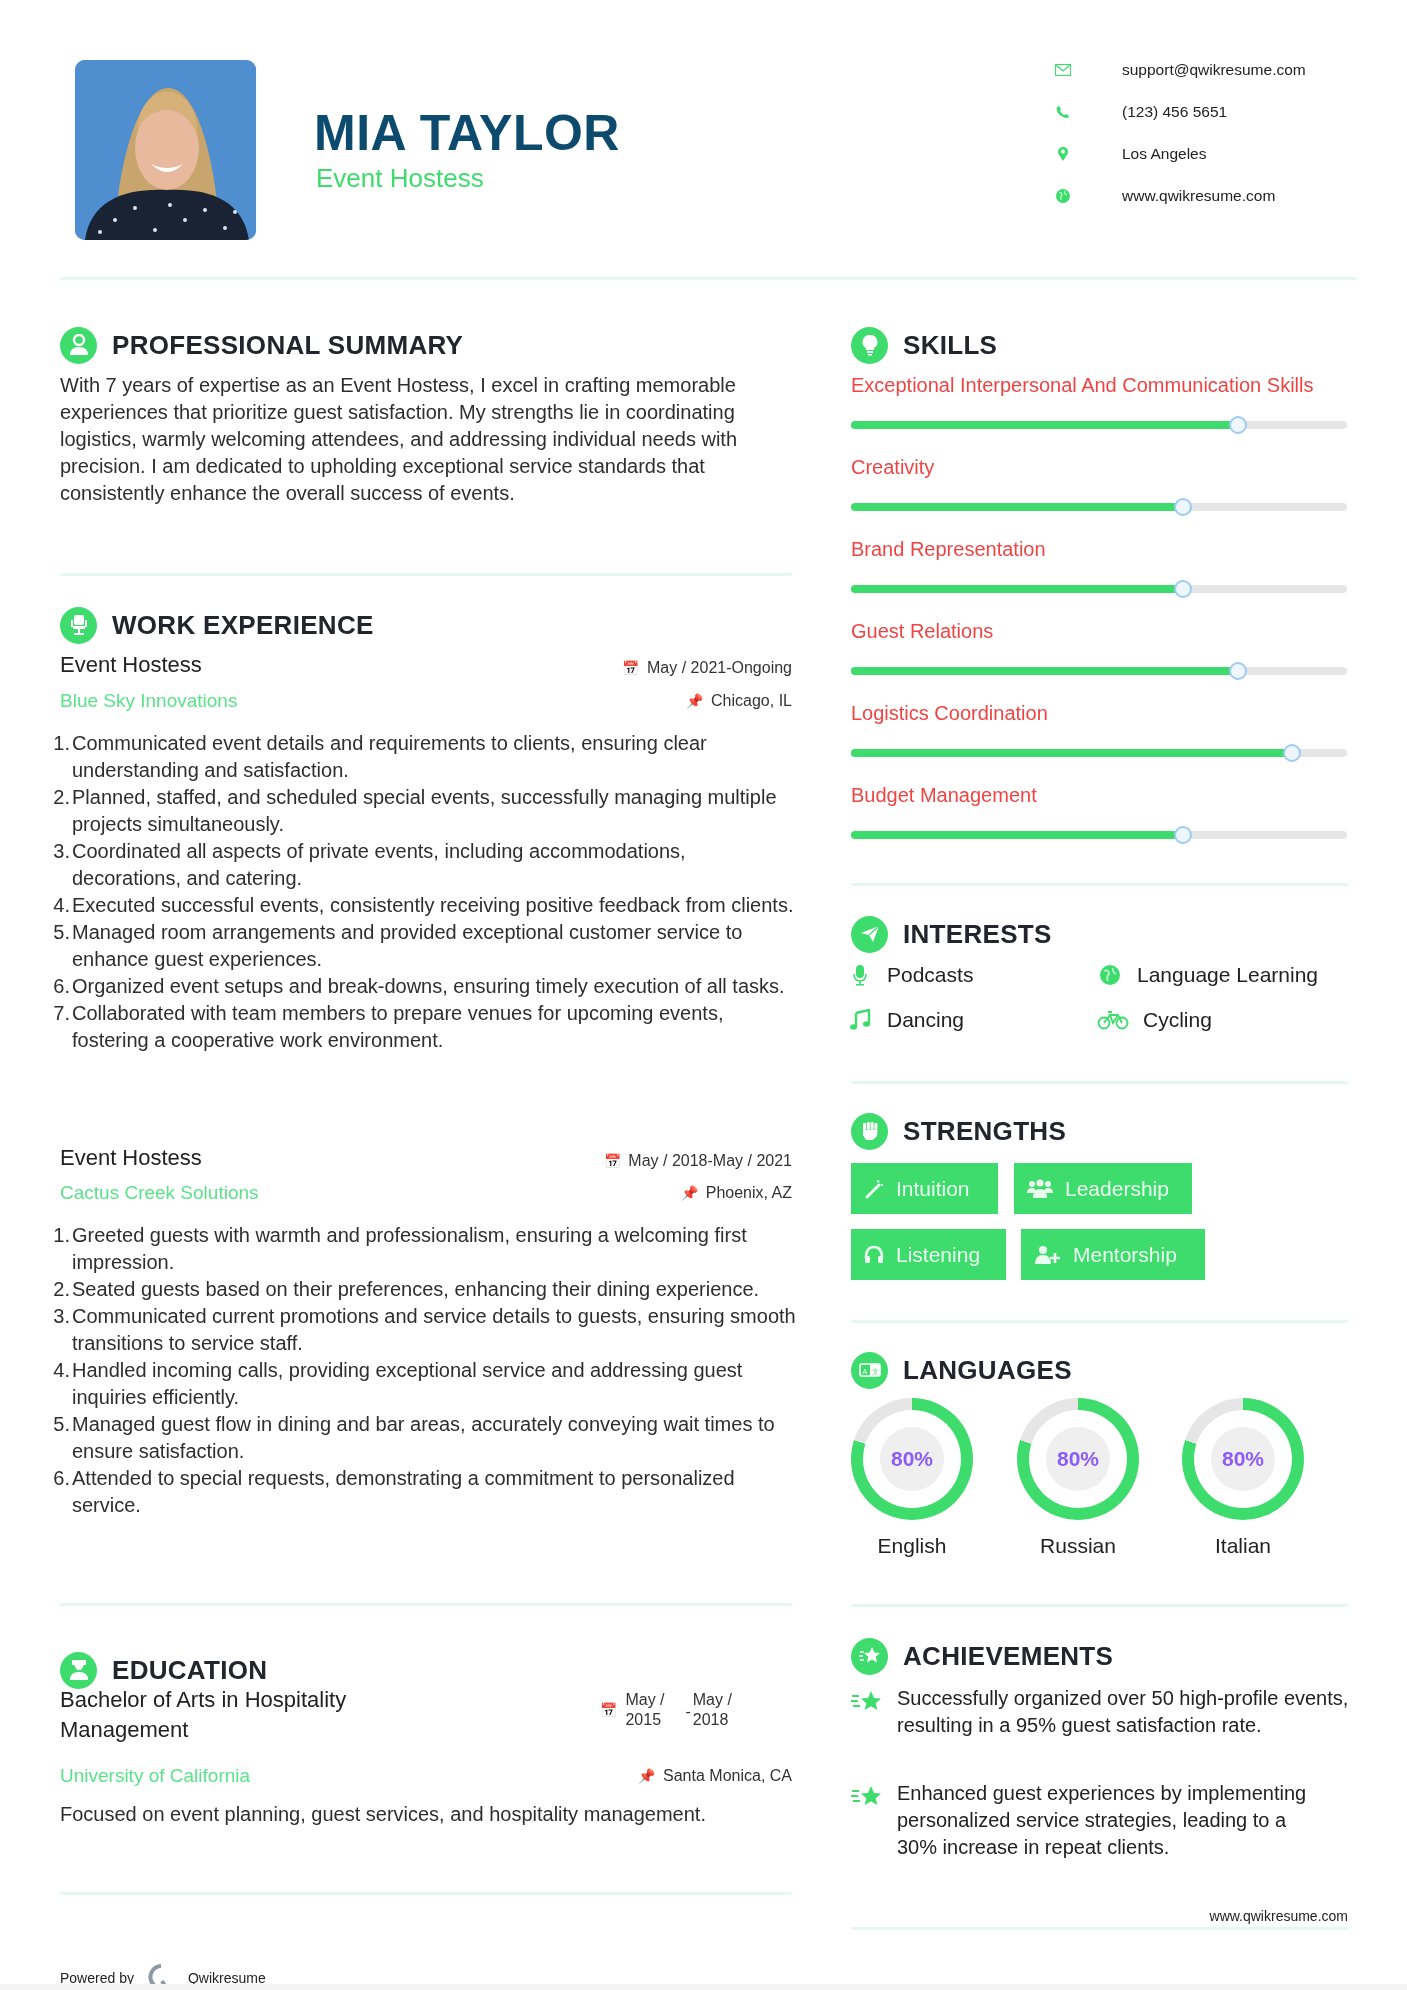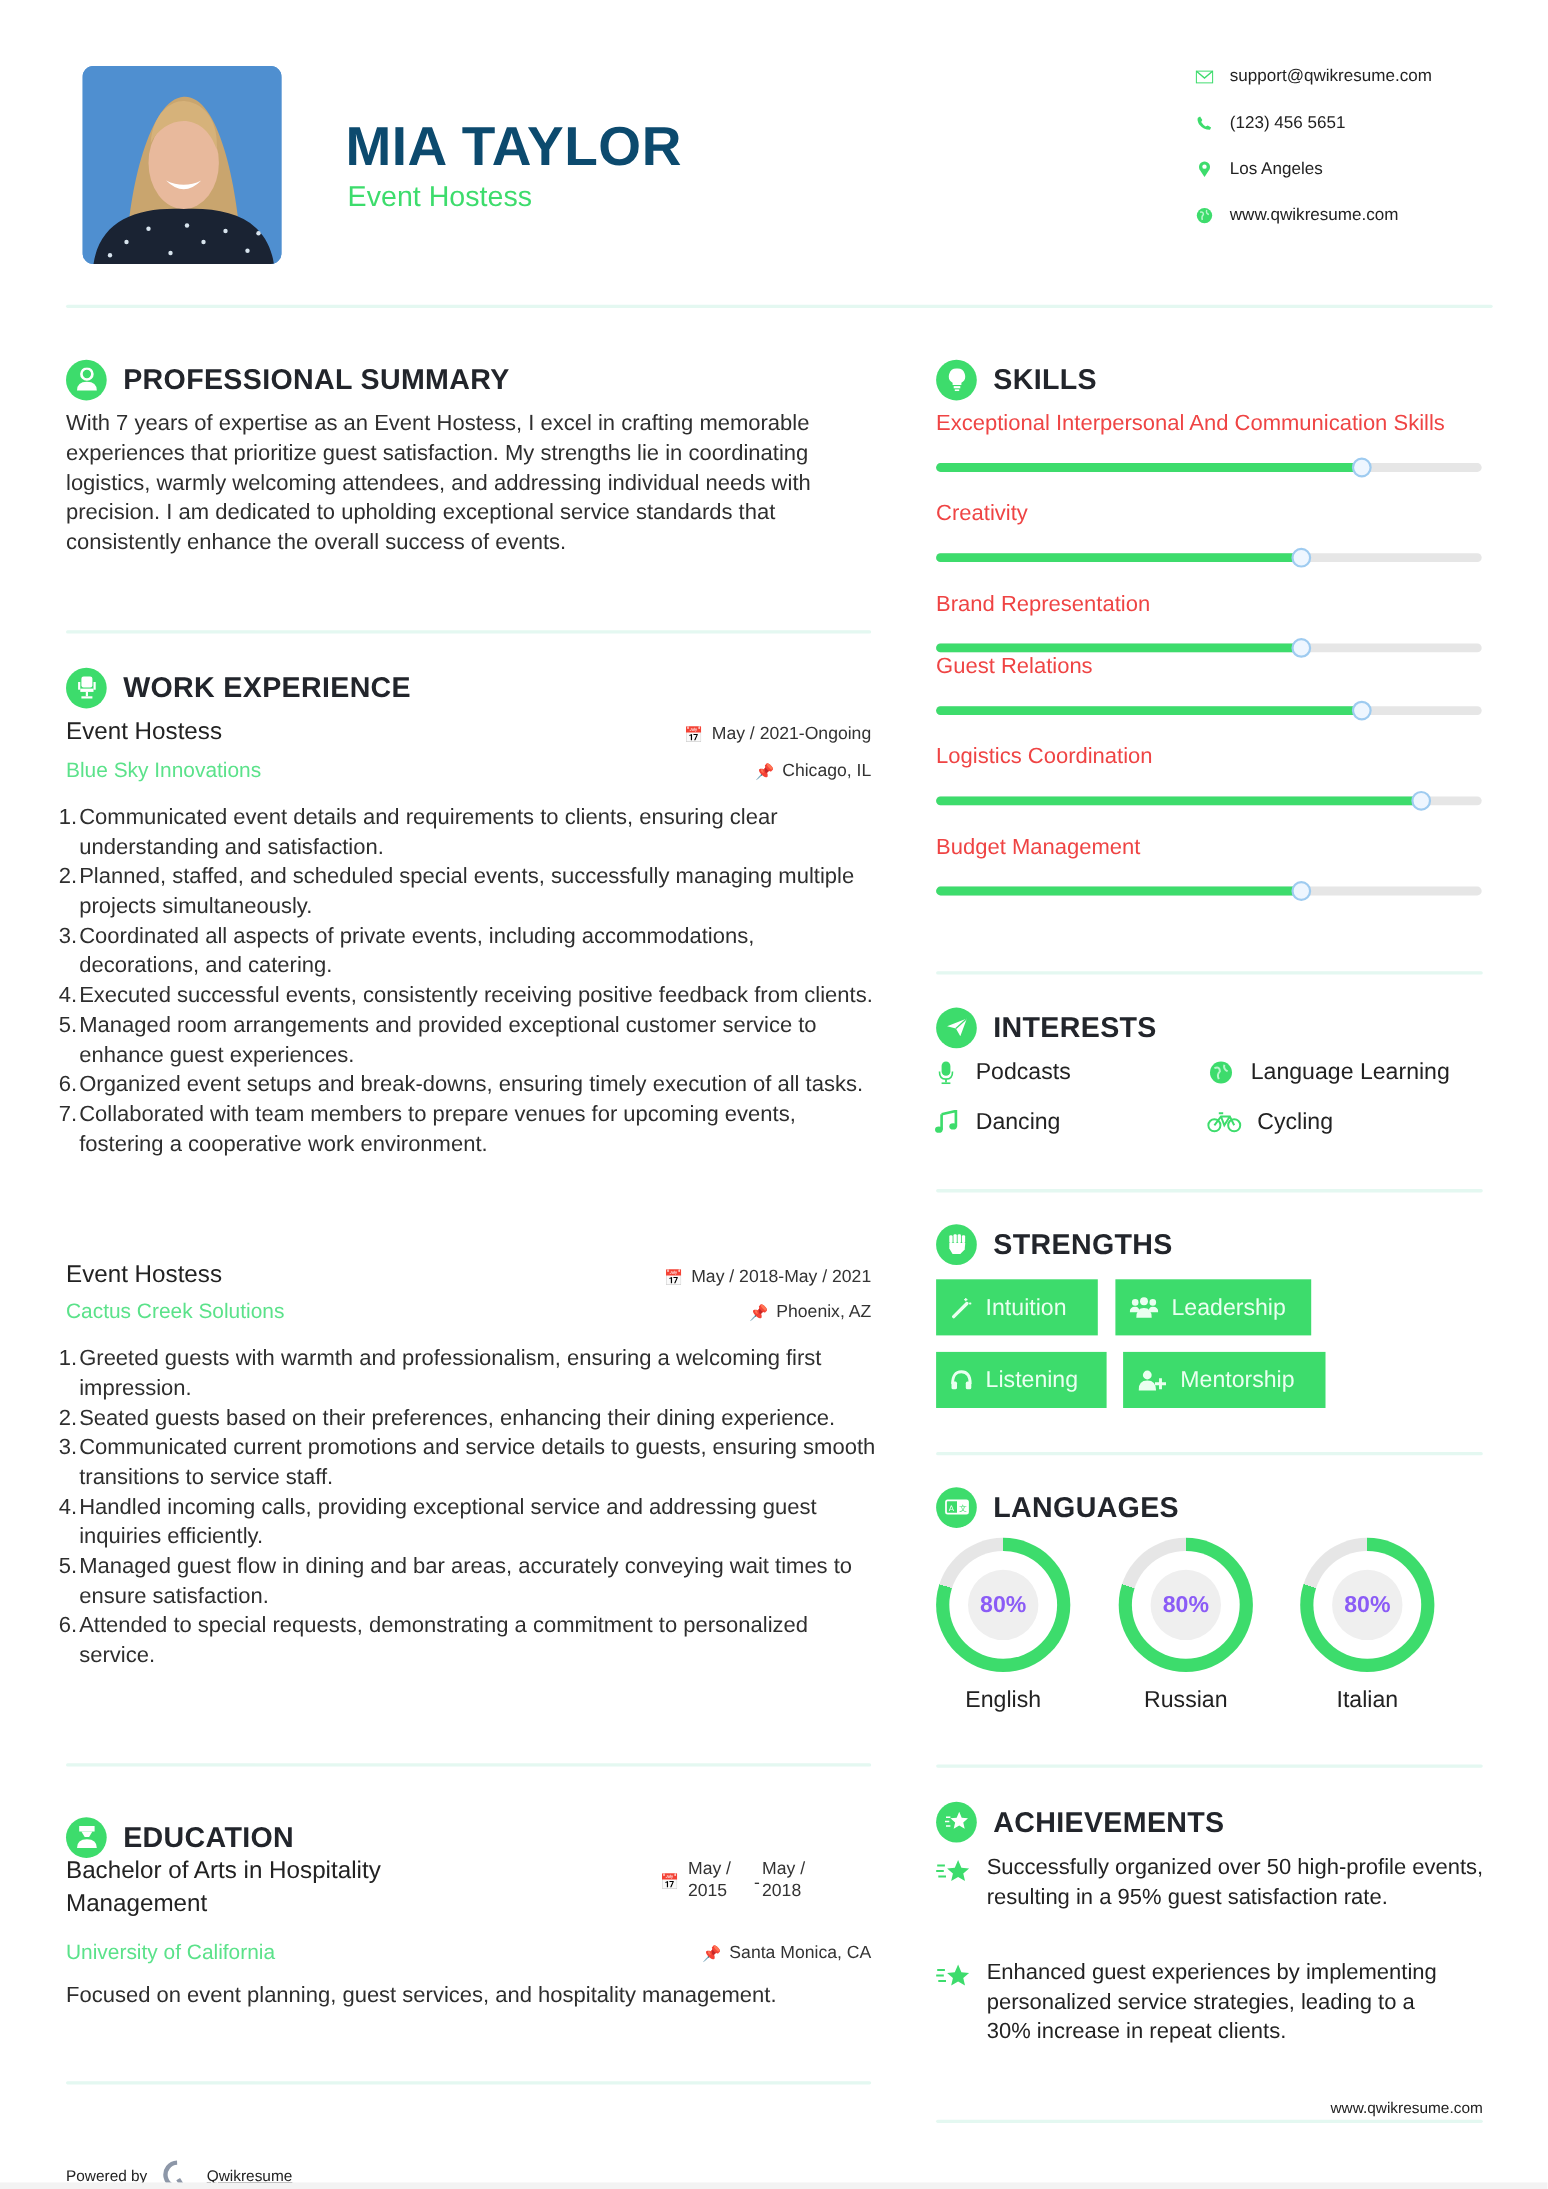--- a/index.html
+++ b/index.html
@@ -2,21 +2,21 @@
 <html><head>
 <meta charset="utf-8">
 <style>
   * { box-sizing: border-box; margin: 0; padding: 0; }
   html, body { width: 1407px; height: 1990px; background: #ffffff; }
   body { position: relative; font-family: "DejaVu Sans", sans-serif; color: #2b2b2b; overflow: hidden; }
   .abs { position: absolute; }
   .photo { left: 75px; top: 60px; width: 181px; height: 180px; border-radius: 10px; overflow: hidden; background: #4f8fd0; }
   .name { left: 314px; top: 104px; font-size: 50px; font-weight: bold; color: #0c4a6e; letter-spacing: 0.5px; font-family: "Liberation Sans", sans-serif; }
   .title { left: 316px; top: 163px; font-size: 26px; color: #3ddc6c; font-family: "Liberation Sans", sans-serif; }
-  .contact-row { left: 1084px; height: 24px; display: flex; align-items: center; }
+  .contact-row { left: 1052px; height: 24px; display: flex; align-items: center; gap: 36px; }
   .contact-row .ic { width: 22px; height: 22px; display: flex; align-items: center; justify-content: center; margin-right: 12px; }
   .contact-row .txt { font-size: 15.5px; color: #222; font-family: "Liberation Sans", sans-serif; }
   .divider { height: 3px; background: #e4f8f1; border-radius: 2px; }
   .sec-head { display: flex; align-items: center; height: 40px; }
   .sec-icon { width: 37px; height: 37px; border-radius: 50%; background: #3ddc6c; display: flex; align-items: center; justify-content: center; margin-right: 15px; }
   .sec-title { font-size: 26px; font-weight: bold; color: #22252b; font-family: "Liberation Sans", sans-serif; letter-spacing: 0.3px; }
   .body-text { font-size: 20px; line-height: 27px; color: #2e2e2e; font-family: "Liberation Sans", sans-serif; }
   .job-title { font-size: 22px; color: #222; font-family: "Liberation Sans", sans-serif; }
   .company { font-size: 19px; color: #5be28a; font-family: "Liberation Sans", sans-serif; }
   .meta { font-size: 16px; color: #333; font-family: "Liberation Sans", sans-serif; display: flex; align-items: center; justify-content: flex-end; }
@@ -282,21 +282,21 @@
       <div class="knob" style="left: 67%;"></div>
     </div>
   </div>
   <div style="margin-top:25px;">
     <div class="skill-label">Brand Representation</div>
     <div class="track" style="margin-top:22px; width:496px;">
       <div class="fill" style="width: 67%;"></div>
       <div class="knob" style="left: 67%;"></div>
     </div>
   </div>
-  <div style="">
+  <div style="margin-top:25px;">
     <div class="skill-label">Guest Relations</div>
     <div class="track" style="margin-top:22px; width:496px;">
       <div class="fill" style="width: 78%;"></div>
       <div class="knob" style="left: 78%;"></div>
     </div>
   </div>
   <div style="margin-top:25px;">
     <div class="skill-label">Logistics Coordination</div>
     <div class="track" style="margin-top:22px; width:496px;">
       <div class="fill" style="width: 89%;"></div>

